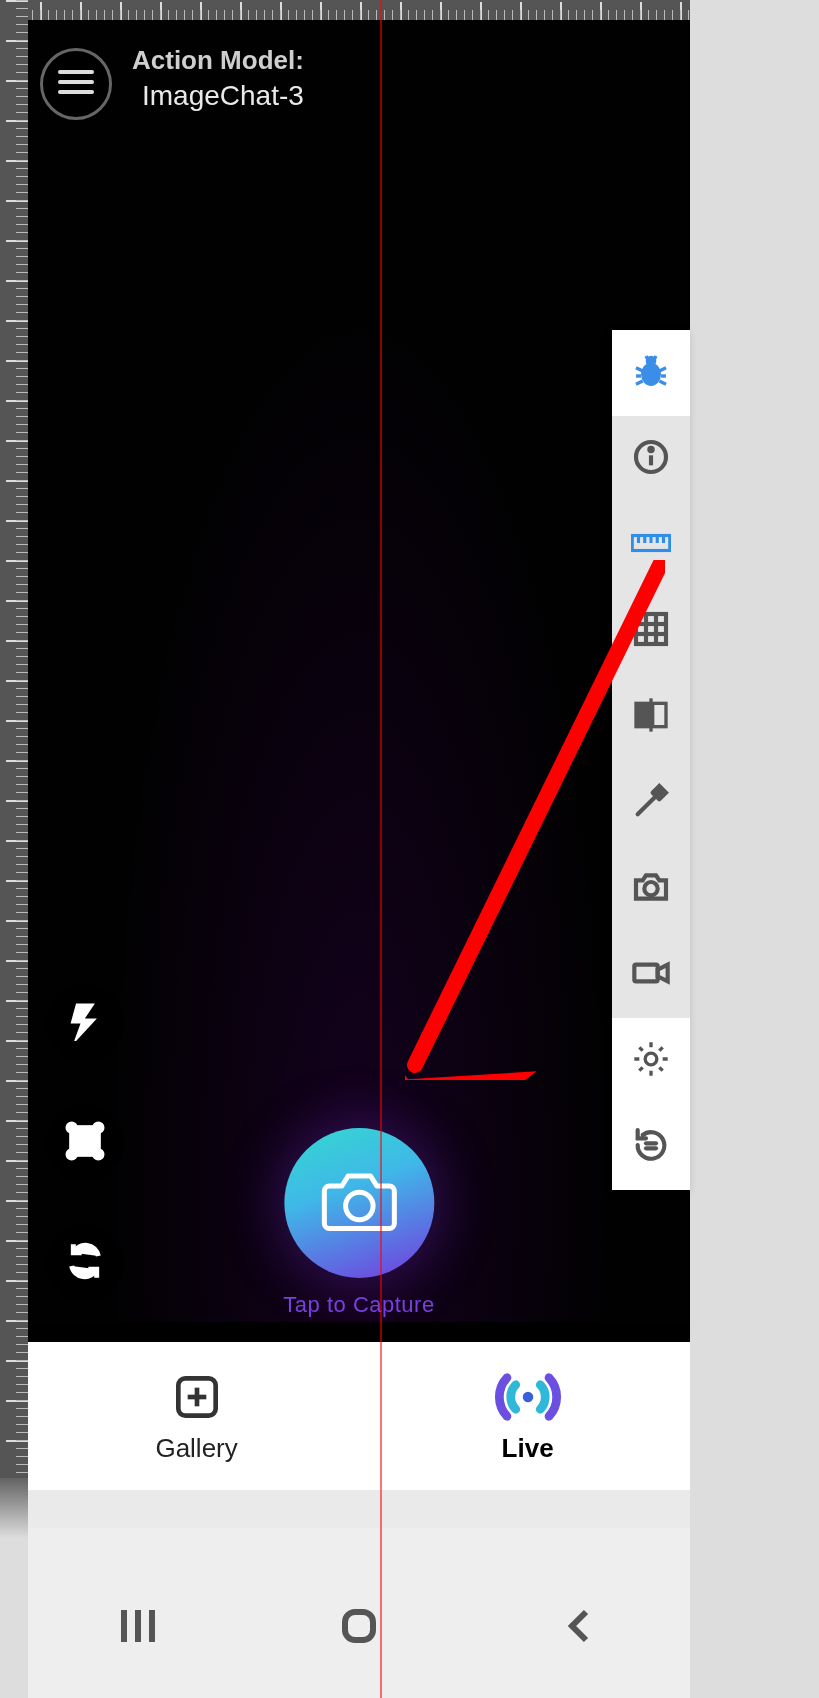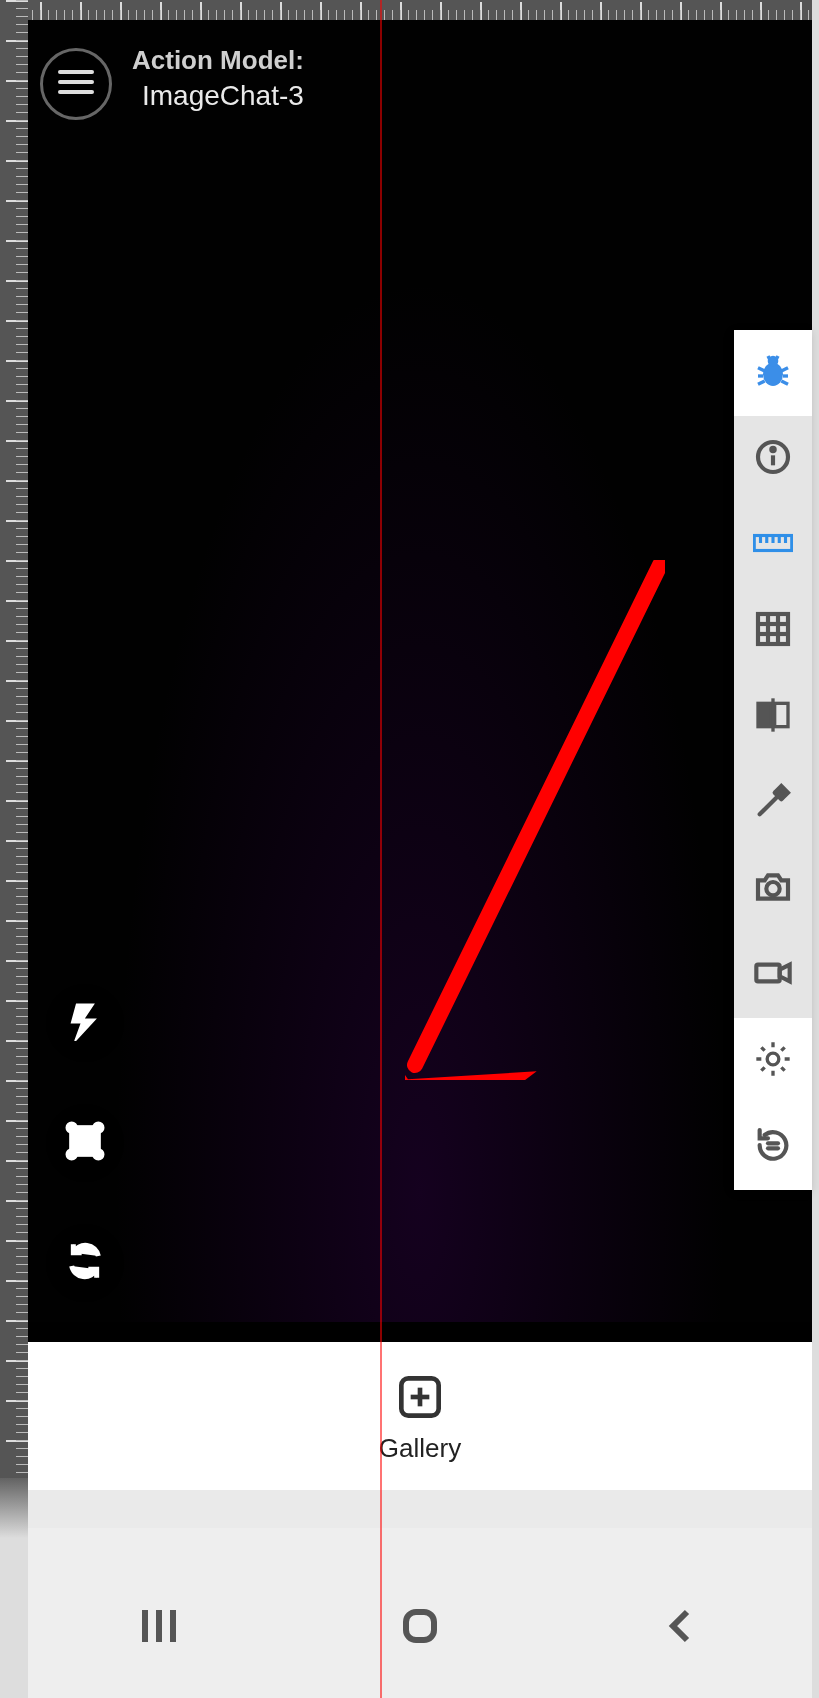--- a/index.html
+++ b/index.html
@@ -1,21 +1,21 @@
 <!DOCTYPE html>
 <html><head>
 <meta charset="utf-8">
 <style>
   * { box-sizing: border-box; margin: 0; padding: 0; }
   html, body { width: 819px; height: 1698px; overflow: hidden; font-family: -apple-system, Helvetica, Arial, sans-serif; background: #ddd; }
   
   
   .frame {
     position: relative;
-    width: 812px;
+    width: 690px;
     height: 1698px;
   }
   
   
   .ruler-top {
     position: absolute;
     top: 0; left: 0; right: 0; height: 20px;
     background: #555;
     background-image: repeating-linear-gradient(to right, #bbb 0 1px, transparent 1px 8px),
                       repeating-linear-gradient(to right, #ddd 0 2px, transparent 2px 40px);
@@ -247,20 +247,31 @@
             <svg viewBox="0 0 24 24" fill="none" stroke="#fff" stroke-width="3">
                 <path d="M20 9 A8 8 0 0 0 5 7"></path>
                 <polyline points="5,2 5,7 10,7"></polyline>
                 <path d="M4 15 A8 8 0 0 0 19 17"></path>
                 <polyline points="19,22 19,17 14,17"></polyline>
               </svg>
           </span>
         </div>
       </div>
 
+      <div class="capture-wrap">
+        <div class="capture-btn">
+          <span>
+            <svg viewBox="0 0 64 64" fill="none" stroke="#fff" stroke-width="4" stroke-linejoin="round">
+                <path d="M8 20 h10 l5 -8 h18 l5 8 h10 a4 4 0 0 1 4 4 v26 a4 4 0 0 1 -4 4 H8 a4 4 0 0 1 -4 -4 V24 a4 4 0 0 1 4 -4 z"></path>
+                <circle cx="32" cy="36" r="11"></circle>
+              </svg>
+          </span>
+        </div>
+        <div class="capture-label">Tap to Capture</div>
+      </div>
 
     </div>
 
     <div class="debug-bar">
       <div class="dbtn bug">
         <span><svg viewBox="0 0 24 24">
               <ellipse cx="12" cy="14" rx="6" ry="7" fill="#3b8ee8"></ellipse>
               <circle cx="12" cy="6" r="3.2" fill="#3b8ee8"></circle>
               <line x1="3" y1="10" x2="7" y2="12" stroke="#3b8ee8" stroke-width="2"></line>
               <line x1="21" y1="10" x2="17" y2="12" stroke="#3b8ee8" stroke-width="2"></line>
@@ -344,20 +355,32 @@
       <div class="nav-item">
         <div class="icon">
           <svg width="56" height="56" viewBox="0 0 24 24" fill="none" stroke="#333" stroke-width="2">
               <rect x="4" y="4" width="16" height="16" rx="3"></rect>
               <line x1="12" y1="8" x2="12" y2="16"></line>
               <line x1="8" y1="12" x2="16" y2="12"></line>
             </svg>
         </div>
         <div class="lbl">Gallery</div>
       </div>
+      <div class="nav-item active">
+        <div class="icon live-icon">
+          <svg width="70" height="56" viewBox="0 0 40 30" fill="none">
+              <circle cx="20" cy="15" r="3" fill="#3a5fd8"></circle>
+              <path d="M13 8 A10 10 0 0 0 13 22" stroke="#2fb8d8" stroke-width="3" stroke-linecap="round"></path>
+              <path d="M27 8 A10 10 0 0 1 27 22" stroke="#2fb8d8" stroke-width="3" stroke-linecap="round"></path>
+              <path d="M8 4 A16 16 0 0 0 8 26" stroke="#6b4fe0" stroke-width="3" stroke-linecap="round"></path>
+              <path d="M32 4 A16 16 0 0 1 32 26" stroke="#6b4fe0" stroke-width="3" stroke-linecap="round"></path>
+            </svg>
+        </div>
+        <div class="lbl">Live</div>
+      </div>
     </div>
 
     <div class="nav-gap"></div>
 
     <div class="sys-nav">
       <div>
         <span><svg viewBox="0 0 24 24">
               <line x1="5" y1="4" x2="5" y2="20"></line>
               <line x1="12" y1="4" x2="12" y2="20"></line>
               <line x1="19" y1="4" x2="19" y2="20"></line>

